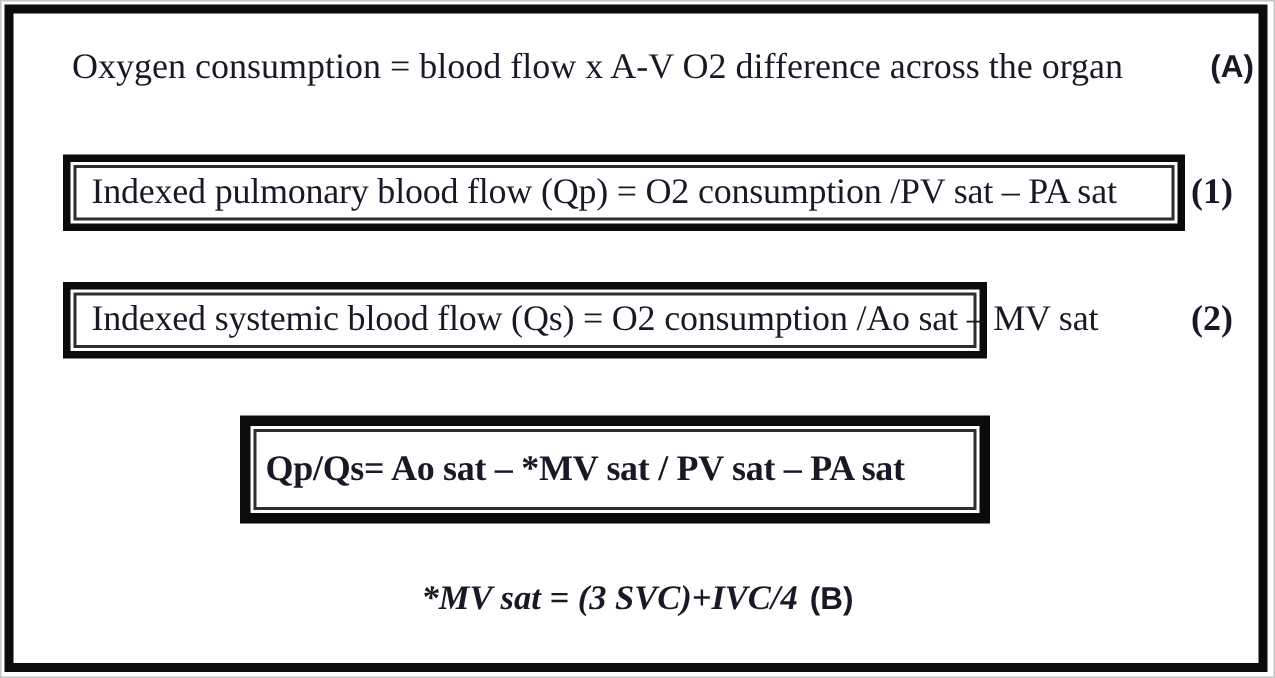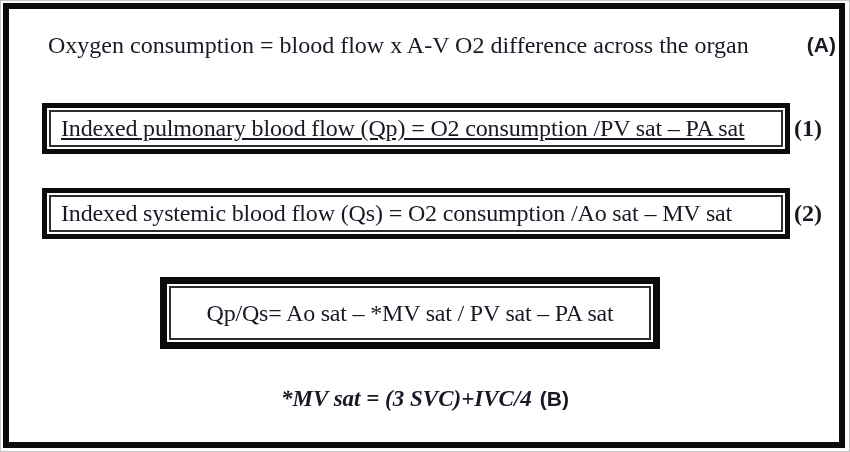--- a/index.html
+++ b/index.html
@@ -43,26 +43,26 @@
     background:var(--bg);
   }
   .fbox-inner{
     border:2px solid var(--inner-line);
     margin:2px;
     padding:3px 10px 4px 10px;
     font-size:24px;line-height:26px;
     white-space:nowrap;
     letter-spacing:-0.15px;
   }
-  .box1{top:103px;left:42px;width:748px;text-decoration:underline;}
-  .box2{top:188px;left:42px;width:748px;}
+  .box1{top:103px;left:42px;width:748px;}
+  .box2{top:188px;left:42px;width:616px;}
   .box3{top:277px;left:160px;width:500px;border-width:7px;}
   .box3 .fbox-inner{
-    text-align:center;
-    font-weight:normal;
+    text-align:left;
+    font-weight:bold;
     padding:11px 6px;
     line-height:28px;
     letter-spacing:-0.2px;
   }
   .label-serif{
     position:absolute;
     font-size:24px;font-weight:bold;line-height:28px;
     font-family:"Liberation Serif","DejaVu Serif",serif;
   }
   .lab1{top:114px;left:794px;}

